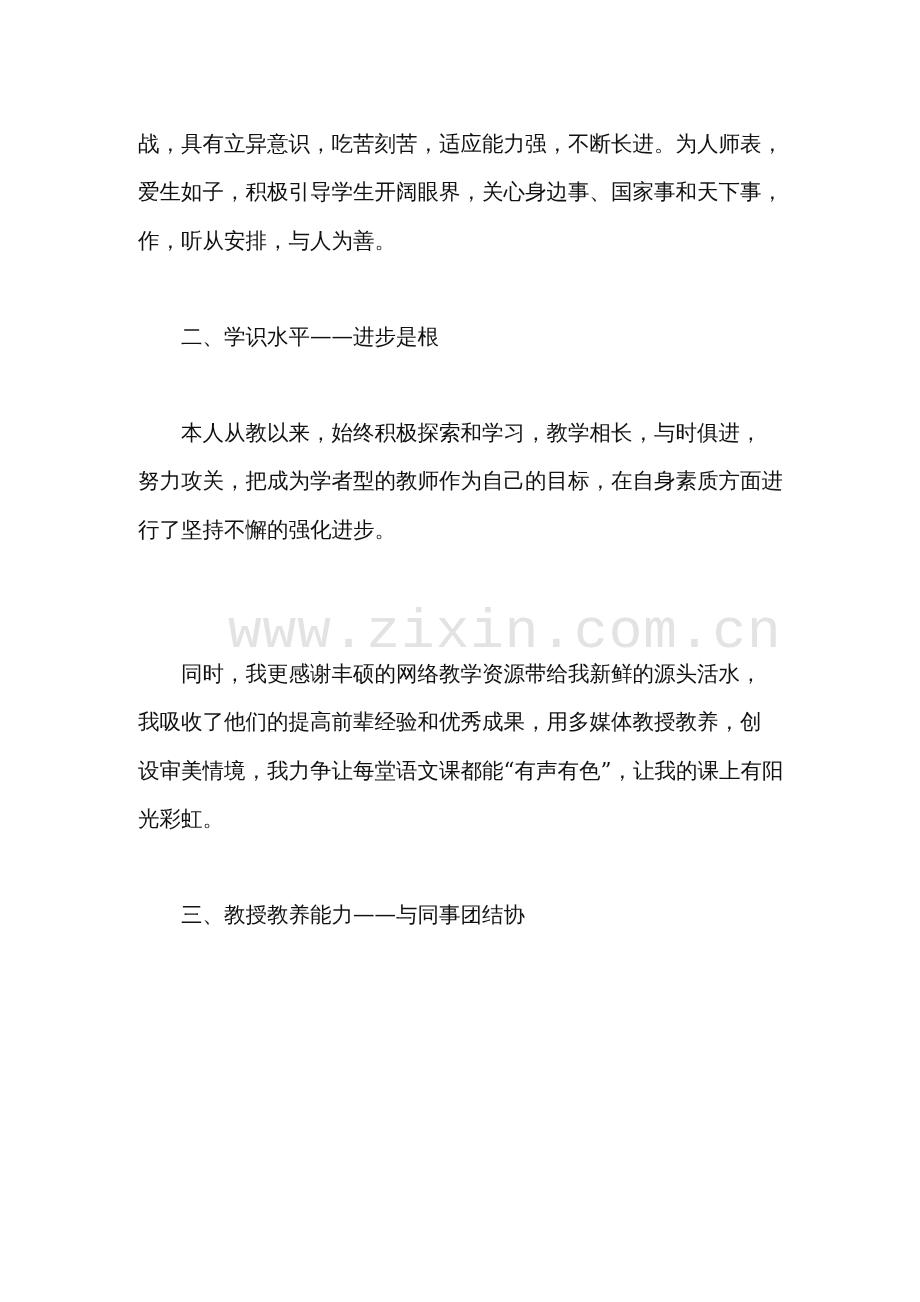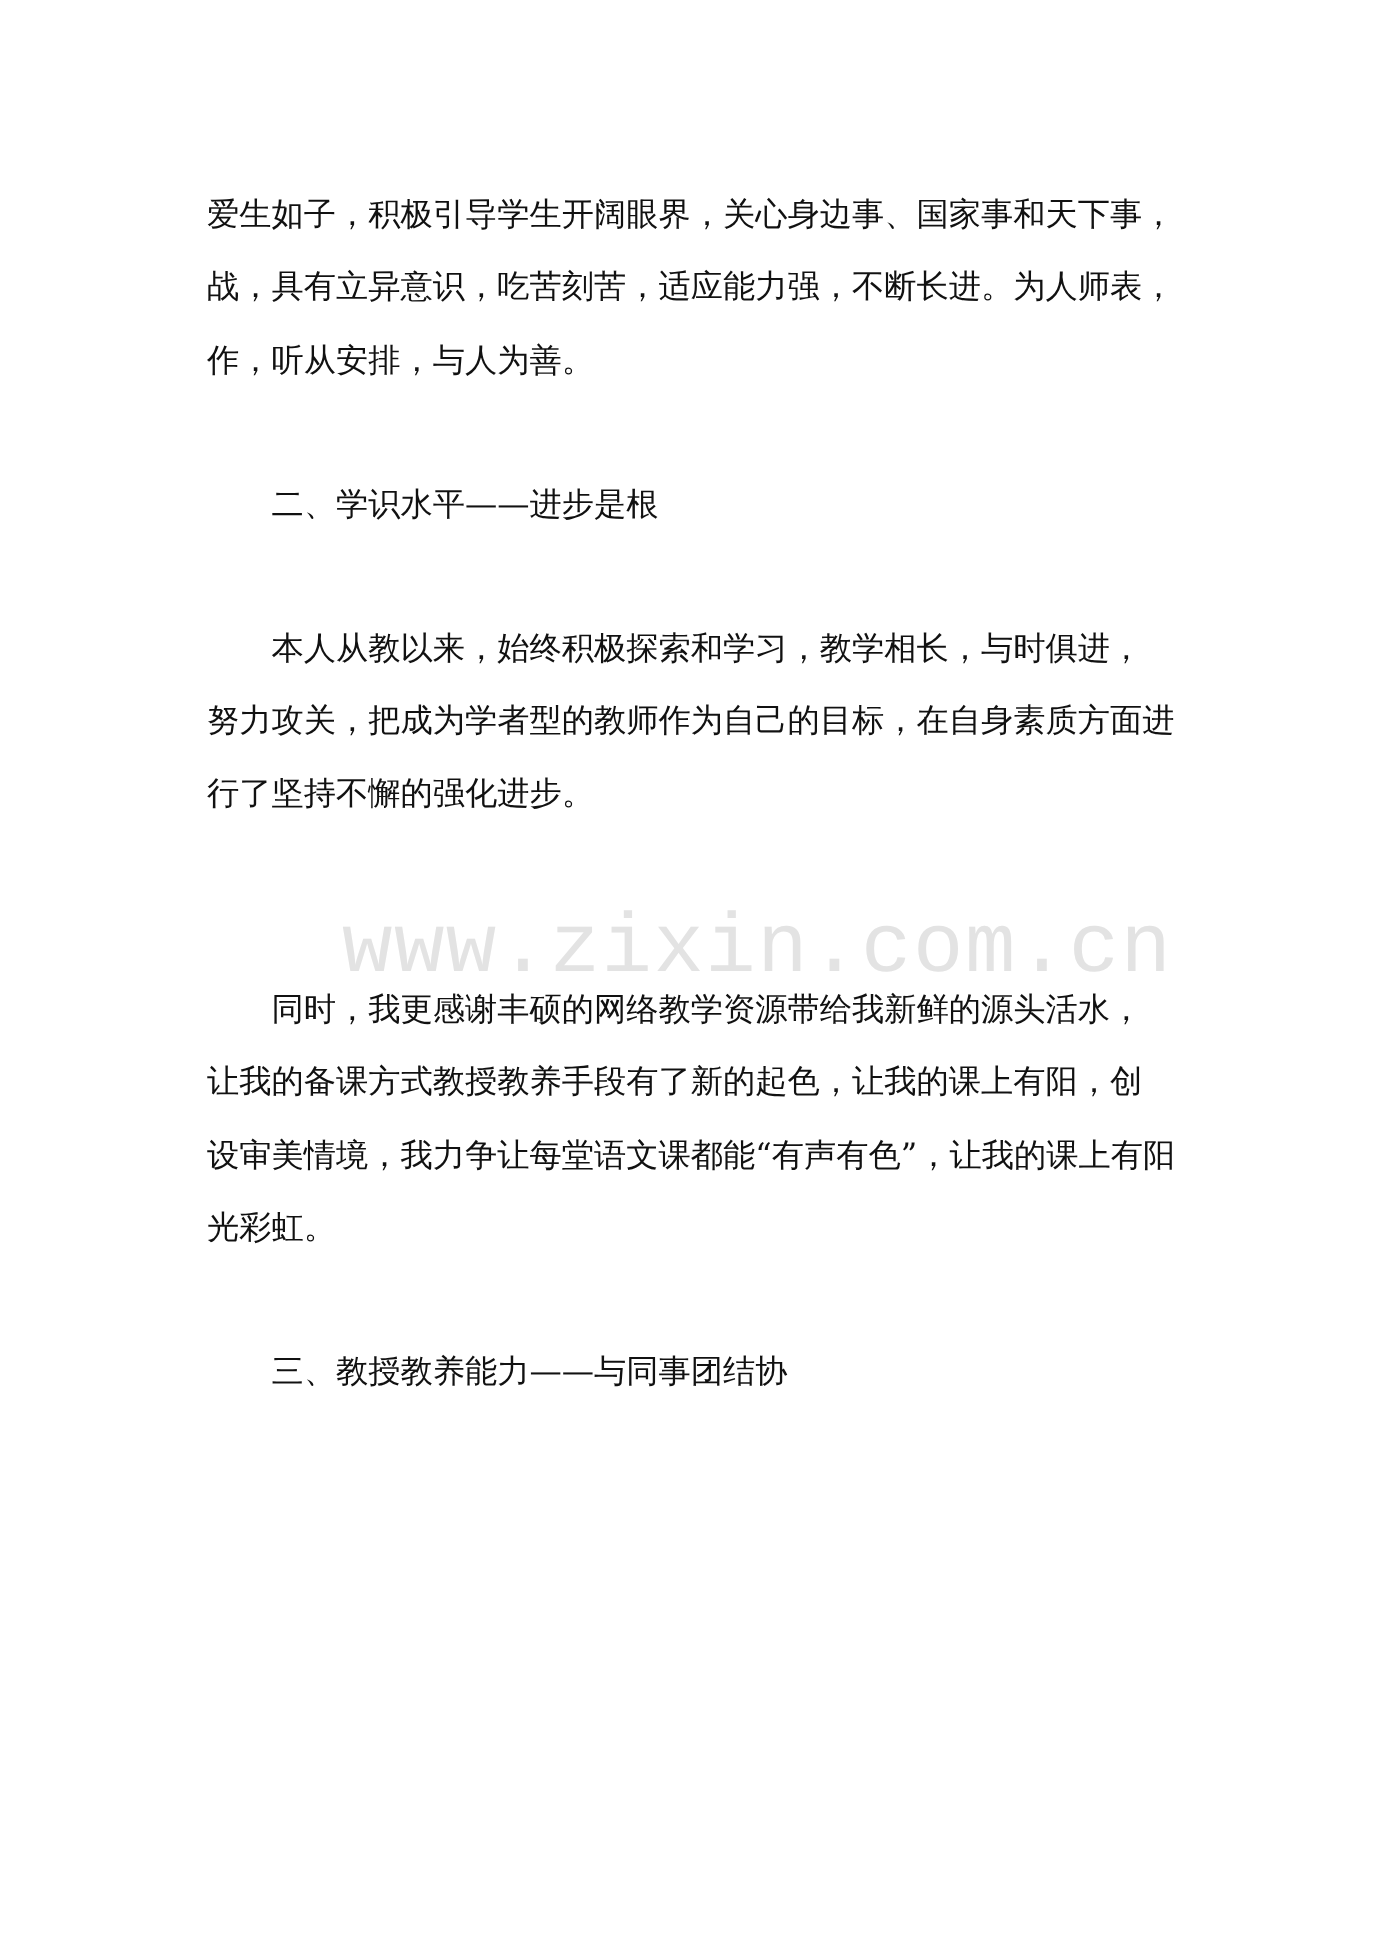--- a/index.html
+++ b/index.html
@@ -22,22 +22,22 @@
       line-height: 60px; pointer-events: none; white-space: nowrap;
     }
     .line { display: block; }
   </style>
 </head>
 <body>
 
 <div class="page">
 
   <div class="p noindent">
+    <span class="line">战，具有立异意识，吃苦刻苦，适应能力强，不断长进。为人师表，</span>
     <span class="line">爱生如子，积极引导学生开阔眼界，关心身边事、国家事和天下事，</span>
-    <span class="line">战，具有立异意识，吃苦刻苦，适应能力强，不断长进。为人师表，</span>
     <span class="line">作，听从安排，与人为善。</span>
   </div>
 
   <div class="gap1"></div>
 
   <div class="heading">二、学识水平——进步是根</div>
 
   <div class="gap2"></div>
 
   <div class="p">
@@ -46,21 +46,21 @@
     <span class="line" style="text-indent:0">行了坚持不懈的强化进步。</span>
   </div>
 
   <div class="gap1"></div>
 
 
   <div class="gap1"></div>
 
   <div class="p">
     <span class="line">同时，我更感谢丰硕的网络教学资源带给我新鲜的源头活水，</span>
-    <span class="line" style="text-indent:0">让我的备课方式教授教养手段有了新的起色，让我的课上有阳，创</span>
+    <span class="line" style="text-indent:0">我吸收了他们的提高前辈经验和优秀成果，用多媒体教授教养，创</span>
     <span class="line" style="text-indent:0">设审美情境，我力争让每堂语文课都能“有声有色”，让我的课上有阳</span>
     <span class="line" style="text-indent:0">光彩虹。</span>
   </div>
 
   <div class="gap1"></div>
 
   <div class="heading">三、教授教养能力——与同事团结协</div>
 
 </div>
 

